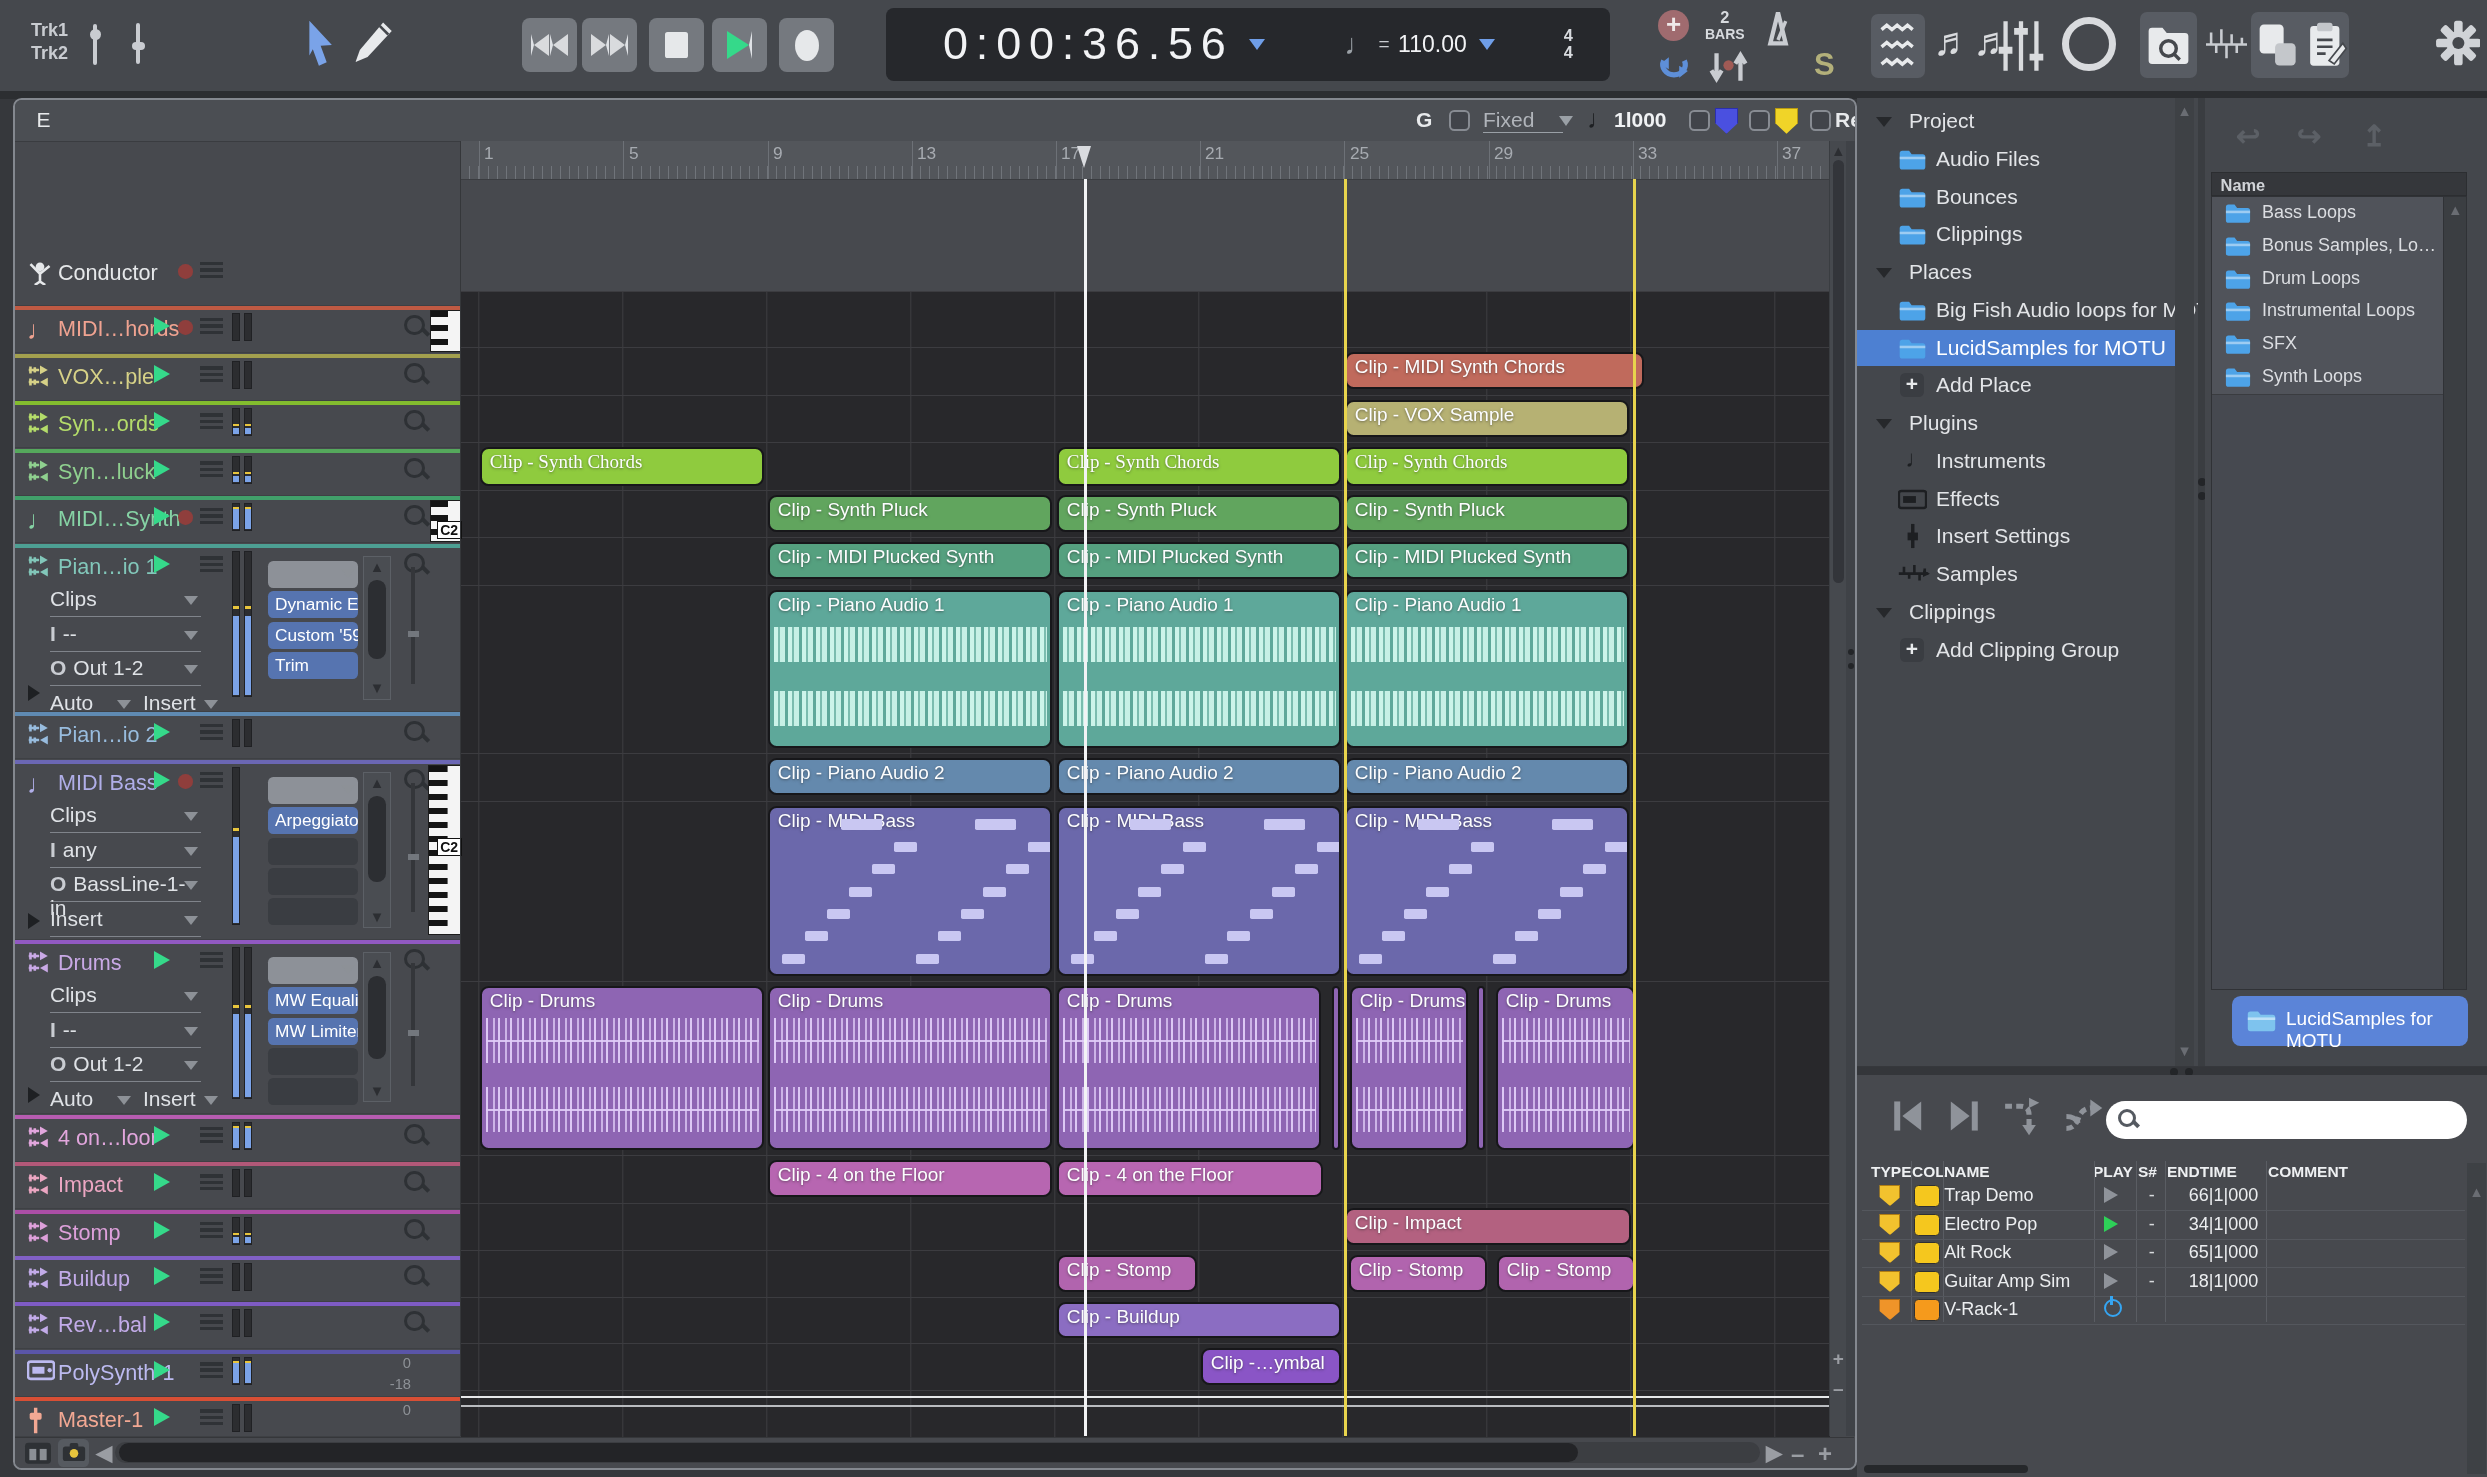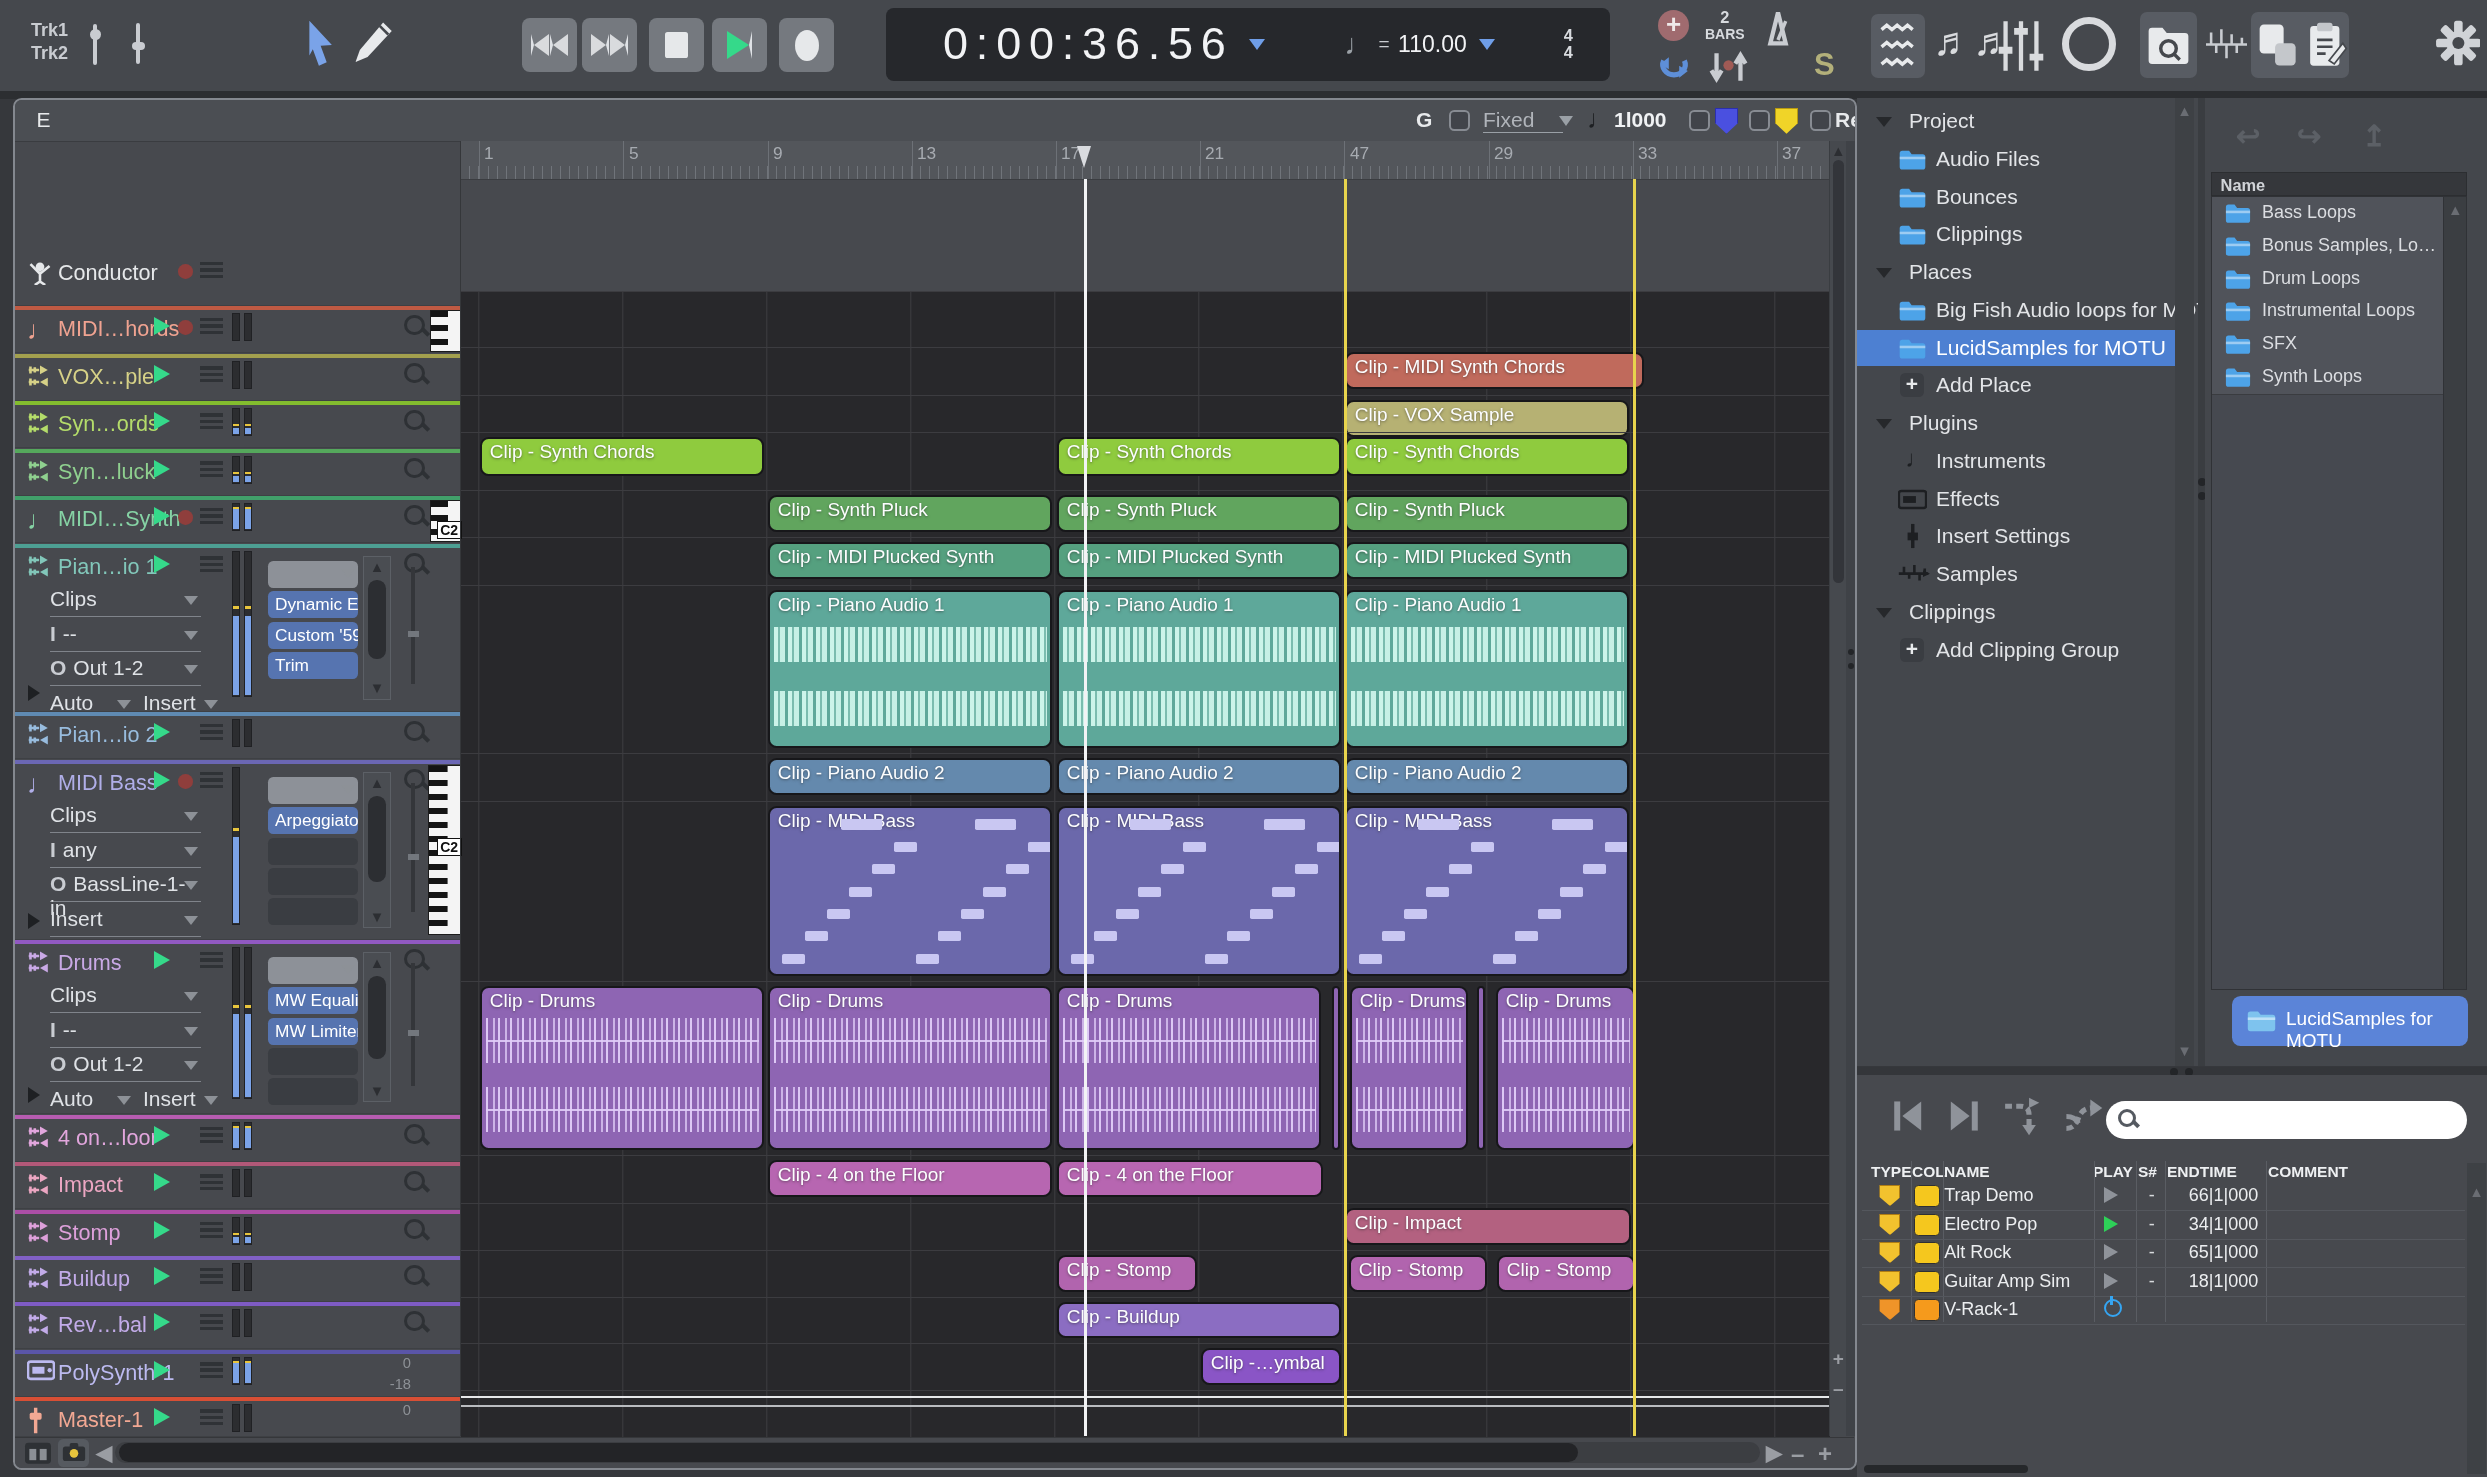--- a/index.html
+++ b/index.html
@@ -280,41 +280,41 @@
           <div class="rnum" style="left: 168px;">5</div>
           <div class="rtick" style="left: 307px;"></div>
           <div class="rnum" style="left: 312px;">9</div>
           <div class="rtick" style="left: 451px;"></div>
           <div class="rnum" style="left: 456px;">13</div>
           <div class="rtick" style="left: 595px;"></div>
           <div class="rnum" style="left: 600px;">17</div>
           <div class="rtick" style="left: 739px;"></div>
           <div class="rnum" style="left: 744px;">21</div>
           <div class="rtick" style="left: 883px;"></div>
-          <div class="rnum" style="left: 889px;">47</div>
+          <div class="rnum" style="left: 889px;">25</div>
           <div class="rtick" style="left: 1028px;"></div>
           <div class="rnum" style="left: 1033px;">29</div>
           <div class="rtick" style="left: 1172px;"></div>
           <div class="rnum" style="left: 1177px;">33</div>
           <div class="rtick" style="left: 1316px;"></div>
           <div class="rnum" style="left: 1321px;">37</div>
         </div>
       <div id="tracks">
           <div class="lane" style="top: 0px; height: 56px;"></div>
           <div class="lane" style="top: 56px; height: 47px;">
             <div class="clip" style="left: 884px; width: 299px; background: rgb(192, 106, 92);">
               <div class="cliplabel">Clip - MIDI Synth Chords</div>
             </div>
           </div>
           <div class="lane" style="top: 104px; height: 47px;">
             <div class="clip" style="left: 884px; width: 284px; background: rgb(182, 177, 115);">
               <div class="cliplabel">Clip - VOX Sample</div>
             </div>
           </div>
-          <div class="lane" style="top: 141px; height: 49px;">
+          <div class="lane" style="top: 151px; height: 49px; font-family: Liberation Serif, serif;">
             <div class="clip" style="left: 19px; width: 284px; background: rgb(143, 203, 62);">
               <div class="cliplabel">Clip - Synth Chords</div>
             </div>
             <div class="clip" style="left: 596px; width: 284px; background: rgb(143, 203, 62);">
               <div class="cliplabel">Clip - Synth Chords</div>
             </div>
             <div class="clip" style="left: 884px; width: 284px; background: rgb(143, 203, 62);">
               <div class="cliplabel">Clip - Synth Chords</div>
             </div>
           </div>

